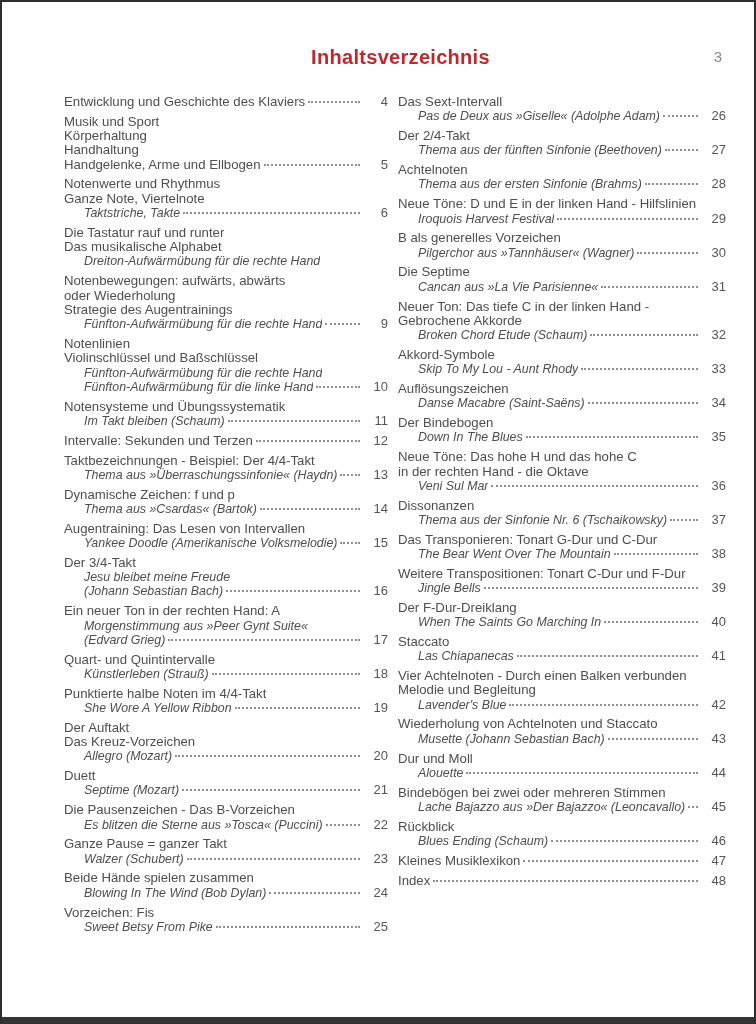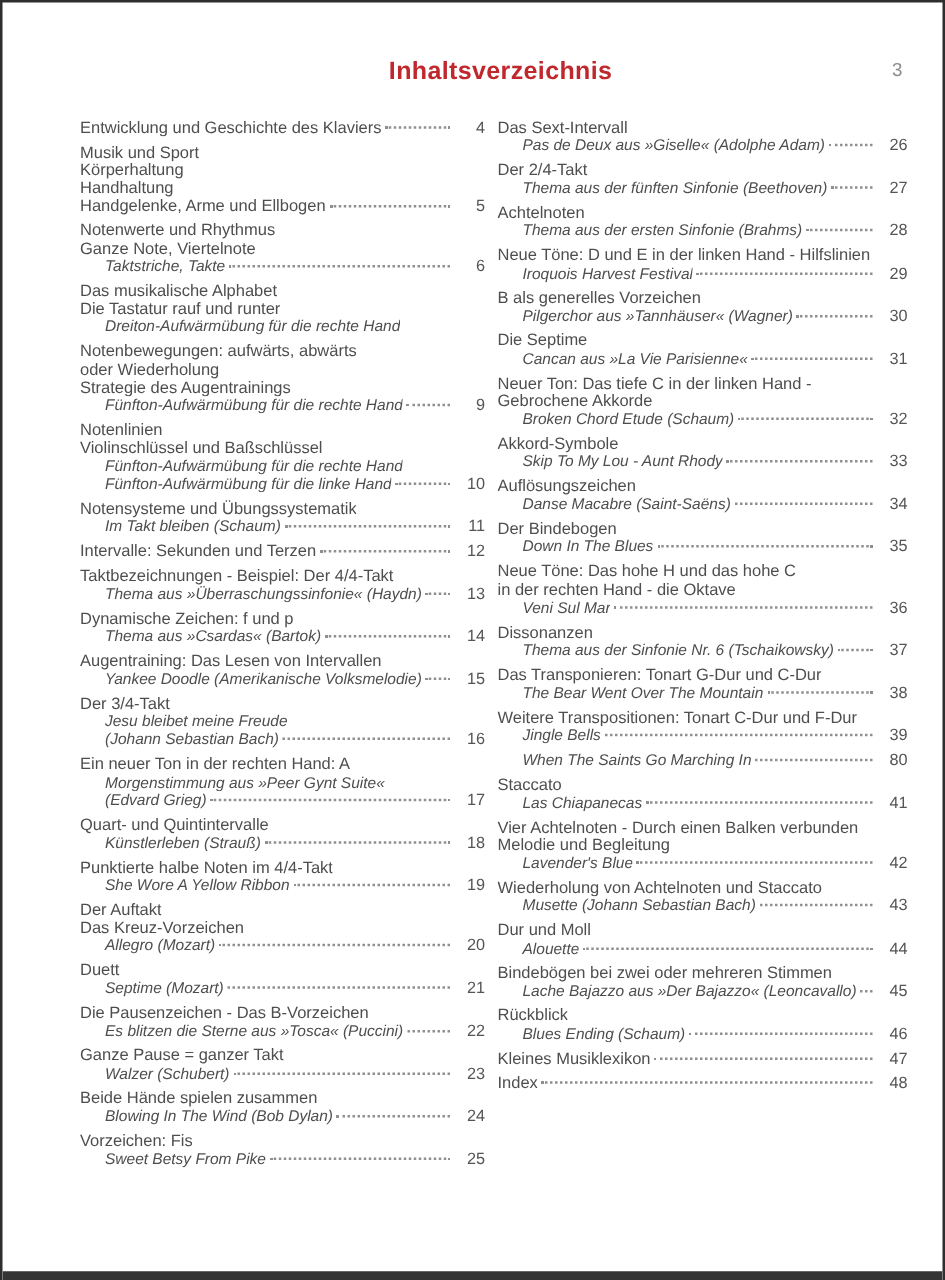--- a/index.html
+++ b/index.html
@@ -101,24 +101,24 @@
             <span class="t">Ganze Note, Viertelnote</span>
           </div>
           <div class="row sub">
             <span class="t">Taktstriche, Takte</span>
             <span class="leader"></span>
             <span class="pg">6</span>
           </div>
         </div>
         <div class="entry">
           <div class="row main">
+            <span class="t">Die Tastatur rauf und runter</span>
+          </div>
+          <div class="row main">
             <span class="t">Das musikalische Alphabet</span>
-          </div>
-          <div class="row main">
-            <span class="t">Die Tastatur rauf und runter</span>
           </div>
           <div class="row sub">
             <span class="t">Dreiton-Aufwärmübung für die rechte Hand</span>
           </div>
         </div>
         <div class="entry">
           <div class="row main">
             <span class="t">Notenbewegungen: aufwärts, abwärts</span>
           </div>
           <div class="row main">
@@ -447,24 +447,27 @@
           <div class="row main">
             <span class="t">Weitere Transpositionen: Tonart C-Dur und F-Dur</span>
           </div>
           <div class="row sub">
             <span class="t">Jingle Bells</span>
             <span class="leader"></span>
             <span class="pg">39</span>
           </div>
         </div>
         <div class="entry">
+          <div class="row main">
+            <span class="t">Der F-Dur-Dreiklang</span>
+          </div>
           <div class="row sub">
             <span class="t">When The Saints Go Marching In</span>
             <span class="leader"></span>
-            <span class="pg">80</span>
+            <span class="pg">40</span>
           </div>
         </div>
         <div class="entry">
           <div class="row main">
             <span class="t">Staccato</span>
           </div>
           <div class="row sub">
             <span class="t">Las Chiapanecas</span>
             <span class="leader"></span>
             <span class="pg">41</span>

